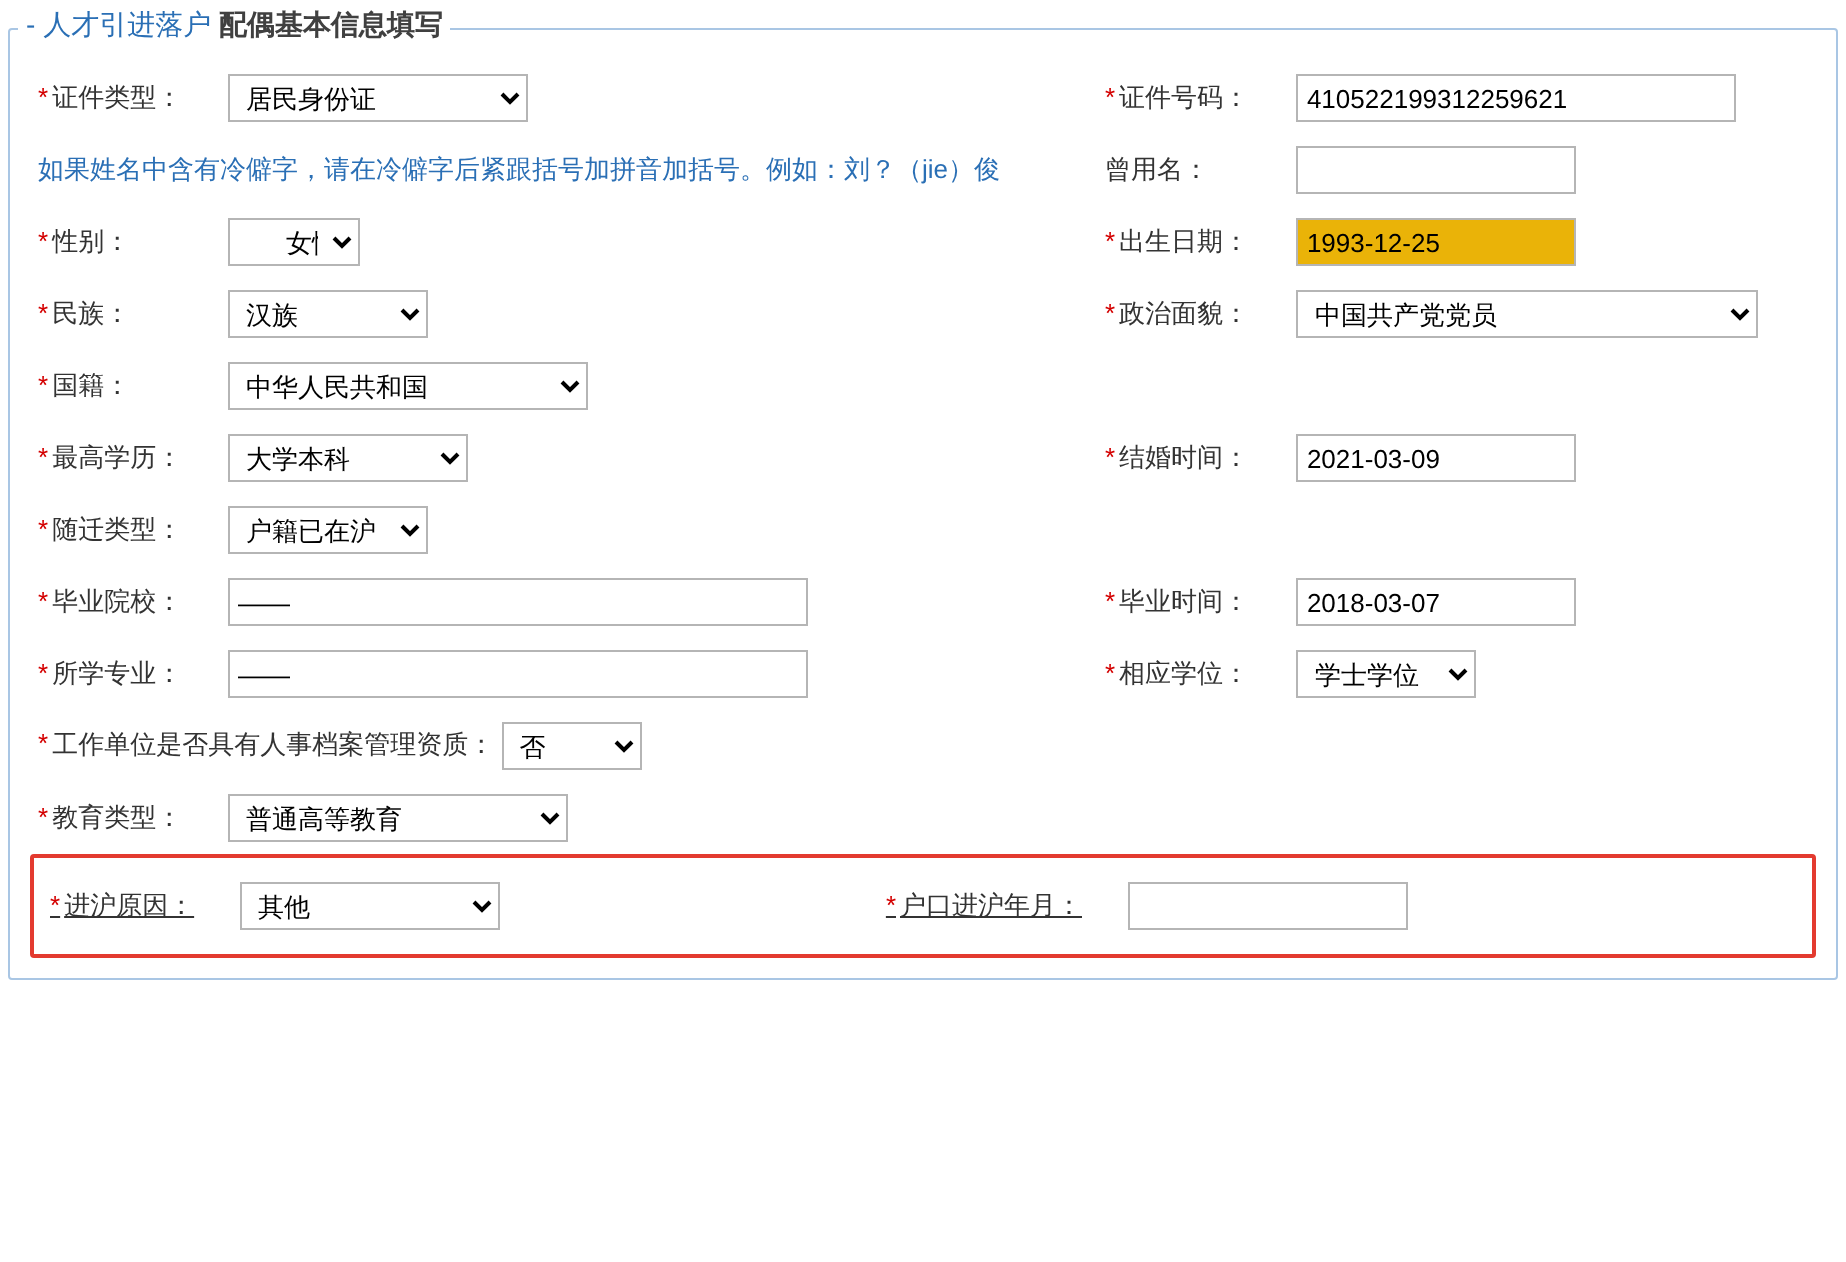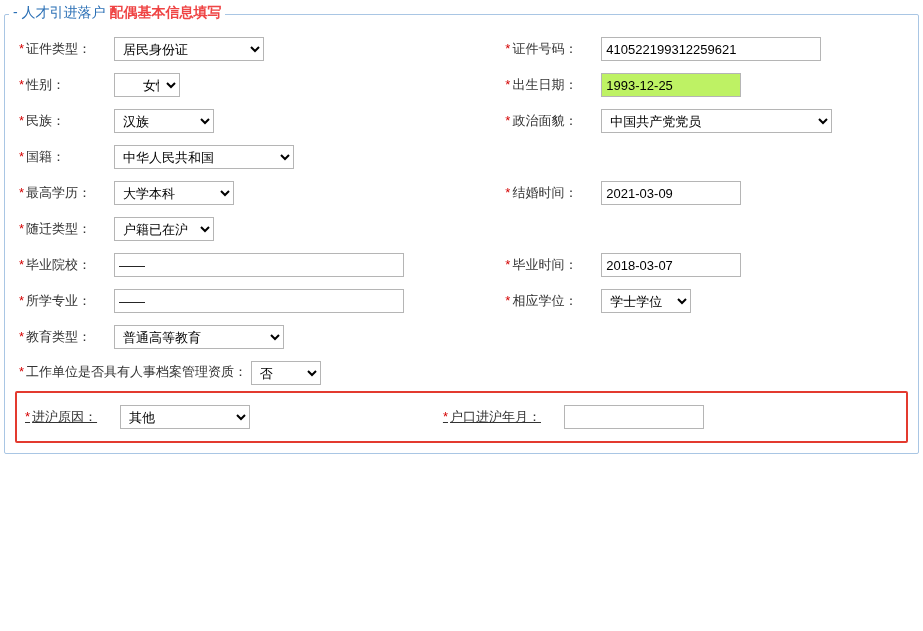--- a/index.html
+++ b/index.html
@@ -19,21 +19,21 @@
     }
     .legend {
       position: absolute;
       top: -11px;
       left: 4px;
       background: #fff;
       padding: 0 4px;
       font-size: 14px;
     }
     .legend .link { color: #2a6fb5; }
-    .legend .bold { color: #ef4444; font-weight: bold; }
+    .legend .bold { color: #404040; font-weight: bold; }
     .legend .dash { color: #2a6fb5; }
     .content {
       padding: 16px 10px 10px 10px;
     }
     table { width: 100%; border-collapse: collapse; }
     td { padding: 6px 4px; vertical-align: middle; }
     td.label { width: 95px; white-space: nowrap; text-align: left; }
     td.label-wide { white-space: nowrap; text-align: left; }
     td.field { }
     td.right-label { width: 100px; white-space: nowrap; text-align: left; padding-left: 8px; }
@@ -87,31 +87,40 @@
             <option>居民身份证</option>
           </select>
         </td>
         <td class="right-label"><span class="req">*</span><span>证件号码：</span></td>
         <td class="field">
           <input type="text" class="w-long" value="410522199312259621" style="">
         </td>
       </tr>
 
 
+      <tr>
+        <td colspan="2">
+          <div class="hint-blue">如果姓名中含有冷僻字，请在冷僻字后紧跟括号加拼音加括号。例如：刘？（jie）俊</div>
+        </td>
+        <td class="right-label"><span>曾用名：</span></td>
+        <td class="field">
+          <input type="text" class="w-med" value="" style="">
+        </td>
+      </tr>
 
       <tr>
         <td class="label"><span class="req">*</span><span>性别：</span></td>
         <td class="field">
           <select class="w-sel">
             <option>女性</option>
           </select>
         </td>
         <td class="right-label"><span class="req">*</span><span>出生日期：</span></td>
         <td class="field">
-          <input type="text" class="w-med" style="background: #bef264;" value="1993-12-25">
+          <input type="text" class="w-med" style="background: #eab308;" value="1993-12-25">
         </td>
       </tr>
 
       <tr>
         <td class="label"><span class="req">*</span><span>民族：</span></td>
         <td class="field">
           <select class="w-sel-med">
             <option>汉族</option>
           </select>
         </td>
@@ -174,38 +183,38 @@
         <td class="label"><span class="req">*</span><span>所学专业：</span></td>
         <td class="field">
           <input type="text" class="w-wide" value="——" style="">
         </td>
         <td class="right-label"><span class="req">*</span><span>相应学位：</span></td>
         <td class="field">
           <select class="w-sel-deg">
             <option>学士学位</option>
           </select>
         </td>
-      </tr>
-
-      <tr>
-        <td class="label"><span class="req">*</span><span>教育类型：</span></td>
-        <td class="field">
-          <select class="w-sel-edu">
-            <option>普通高等教育</option>
-          </select>
-        </td>
-        <td></td>
-            <td></td>
       </tr>
 
       <tr>
         <td class="label-wide" colspan="2">
           <span class="req">*</span><span>工作单位是否具有人事档案管理资质：</span>
           <select class="w-sel-yn">
             <option>否</option>
+          </select>
+        </td>
+        <td></td>
+            <td></td>
+      </tr>
+
+      <tr>
+        <td class="label"><span class="req">*</span><span>教育类型：</span></td>
+        <td class="field">
+          <select class="w-sel-edu">
+            <option>普通高等教育</option>
           </select>
         </td>
         <td></td>
             <td></td>
       </tr>
 
       <tr>
         <td colspan="4" style="padding:0;">
           <div class="redbox" style="padding:6px 4px;">
             <table style="width:100%;text-decoration:underline;">

